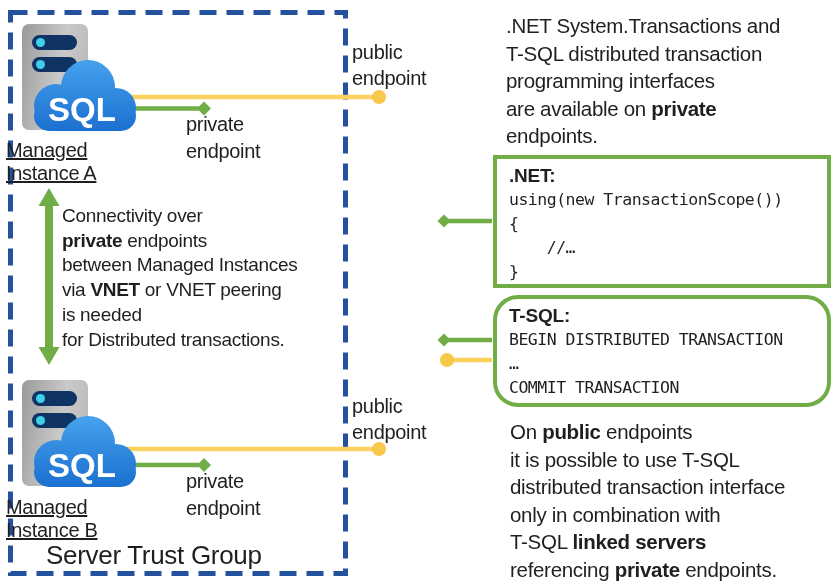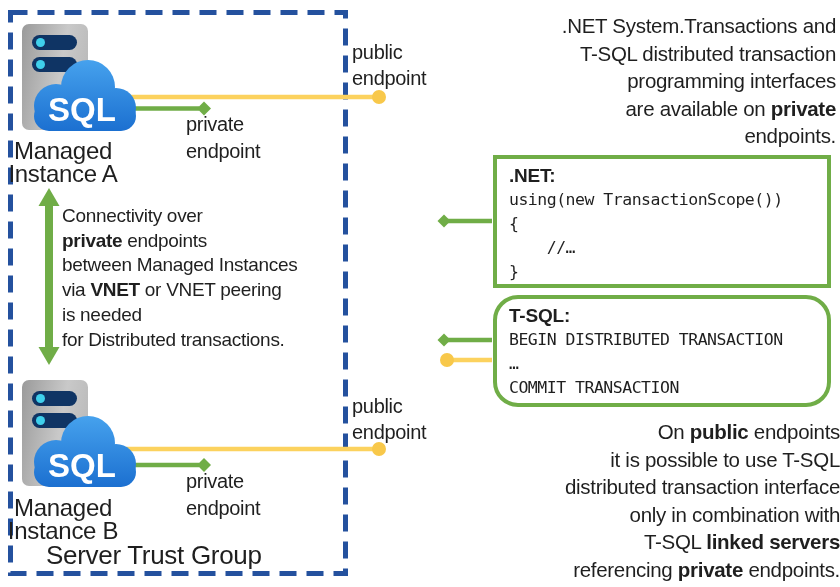--- a/index.html
+++ b/index.html
@@ -29,23 +29,23 @@
   .server .bar .dot{
     width:9px;height:9px;border-radius:50%;background:var(--dot-cyan);margin-left:4px;
   }
   .cloud-svg{position:absolute;width:112px;height:74px;}
   .cloud-svg text{
     font-family:"Liberation Sans",sans-serif;font-weight:bold;font-size:33px;
     fill:#fff;letter-spacing:0;
   }
   
   .label{font-size:20px;line-height:26px;}
-  .name-label{font-size:24px;line-height:23px;text-align:center;width:114px;}
+  .name-label{font-size:20px;line-height:23px;width:114px;text-decoration:underline;}
   .note{font-size:20.5px;line-height:27.5px;}
-  .note div{min-height:27.5px;text-align:right;}
+  .note div{min-height:27.5px;}
   .connectivity{font-size:19px;line-height:24.7px;}
   .connectivity div{min-height:24.7px;}
   .trust-title{font-size:26px;line-height:30px;}
   
   .code-box{
     position:absolute;left:493px;width:338px;box-sizing:border-box;
     border:4px solid var(--green);background:#fff;padding:5px 12px 19px 12px;
   }
   .code-box .cb-title{font-size:19px;font-weight:bold;line-height:23px;letter-spacing:-0.2px;}
   .code-box pre{

